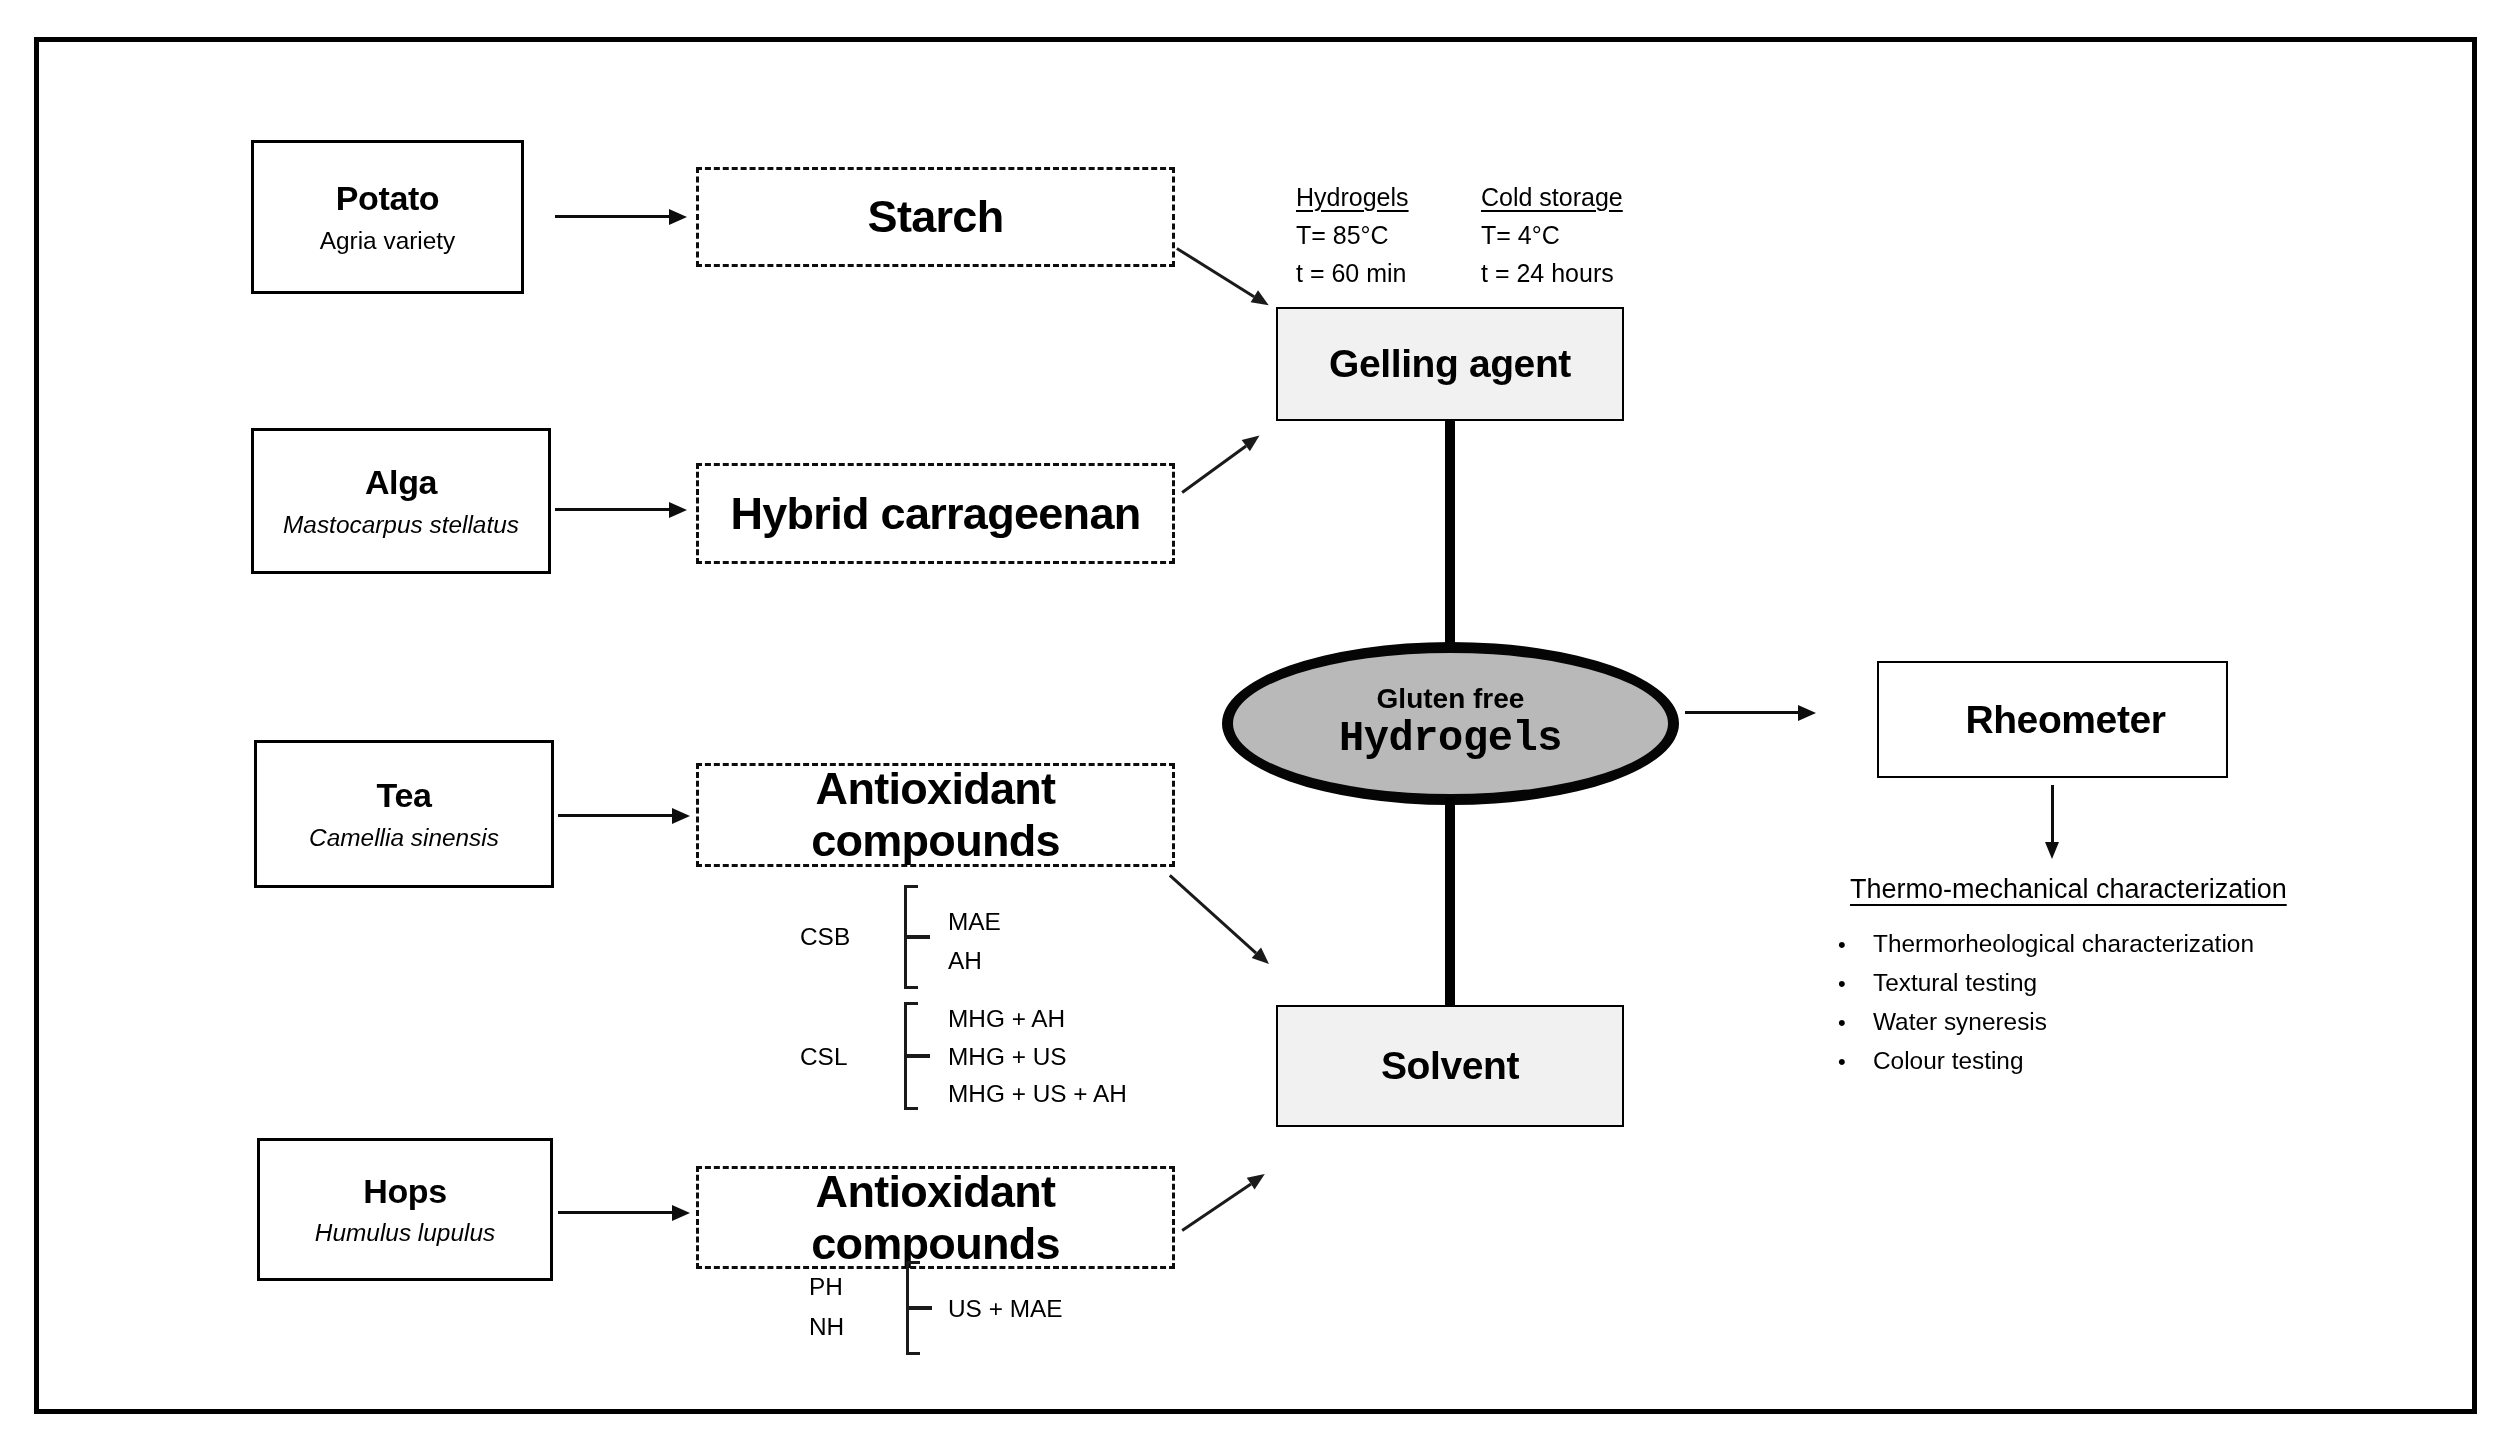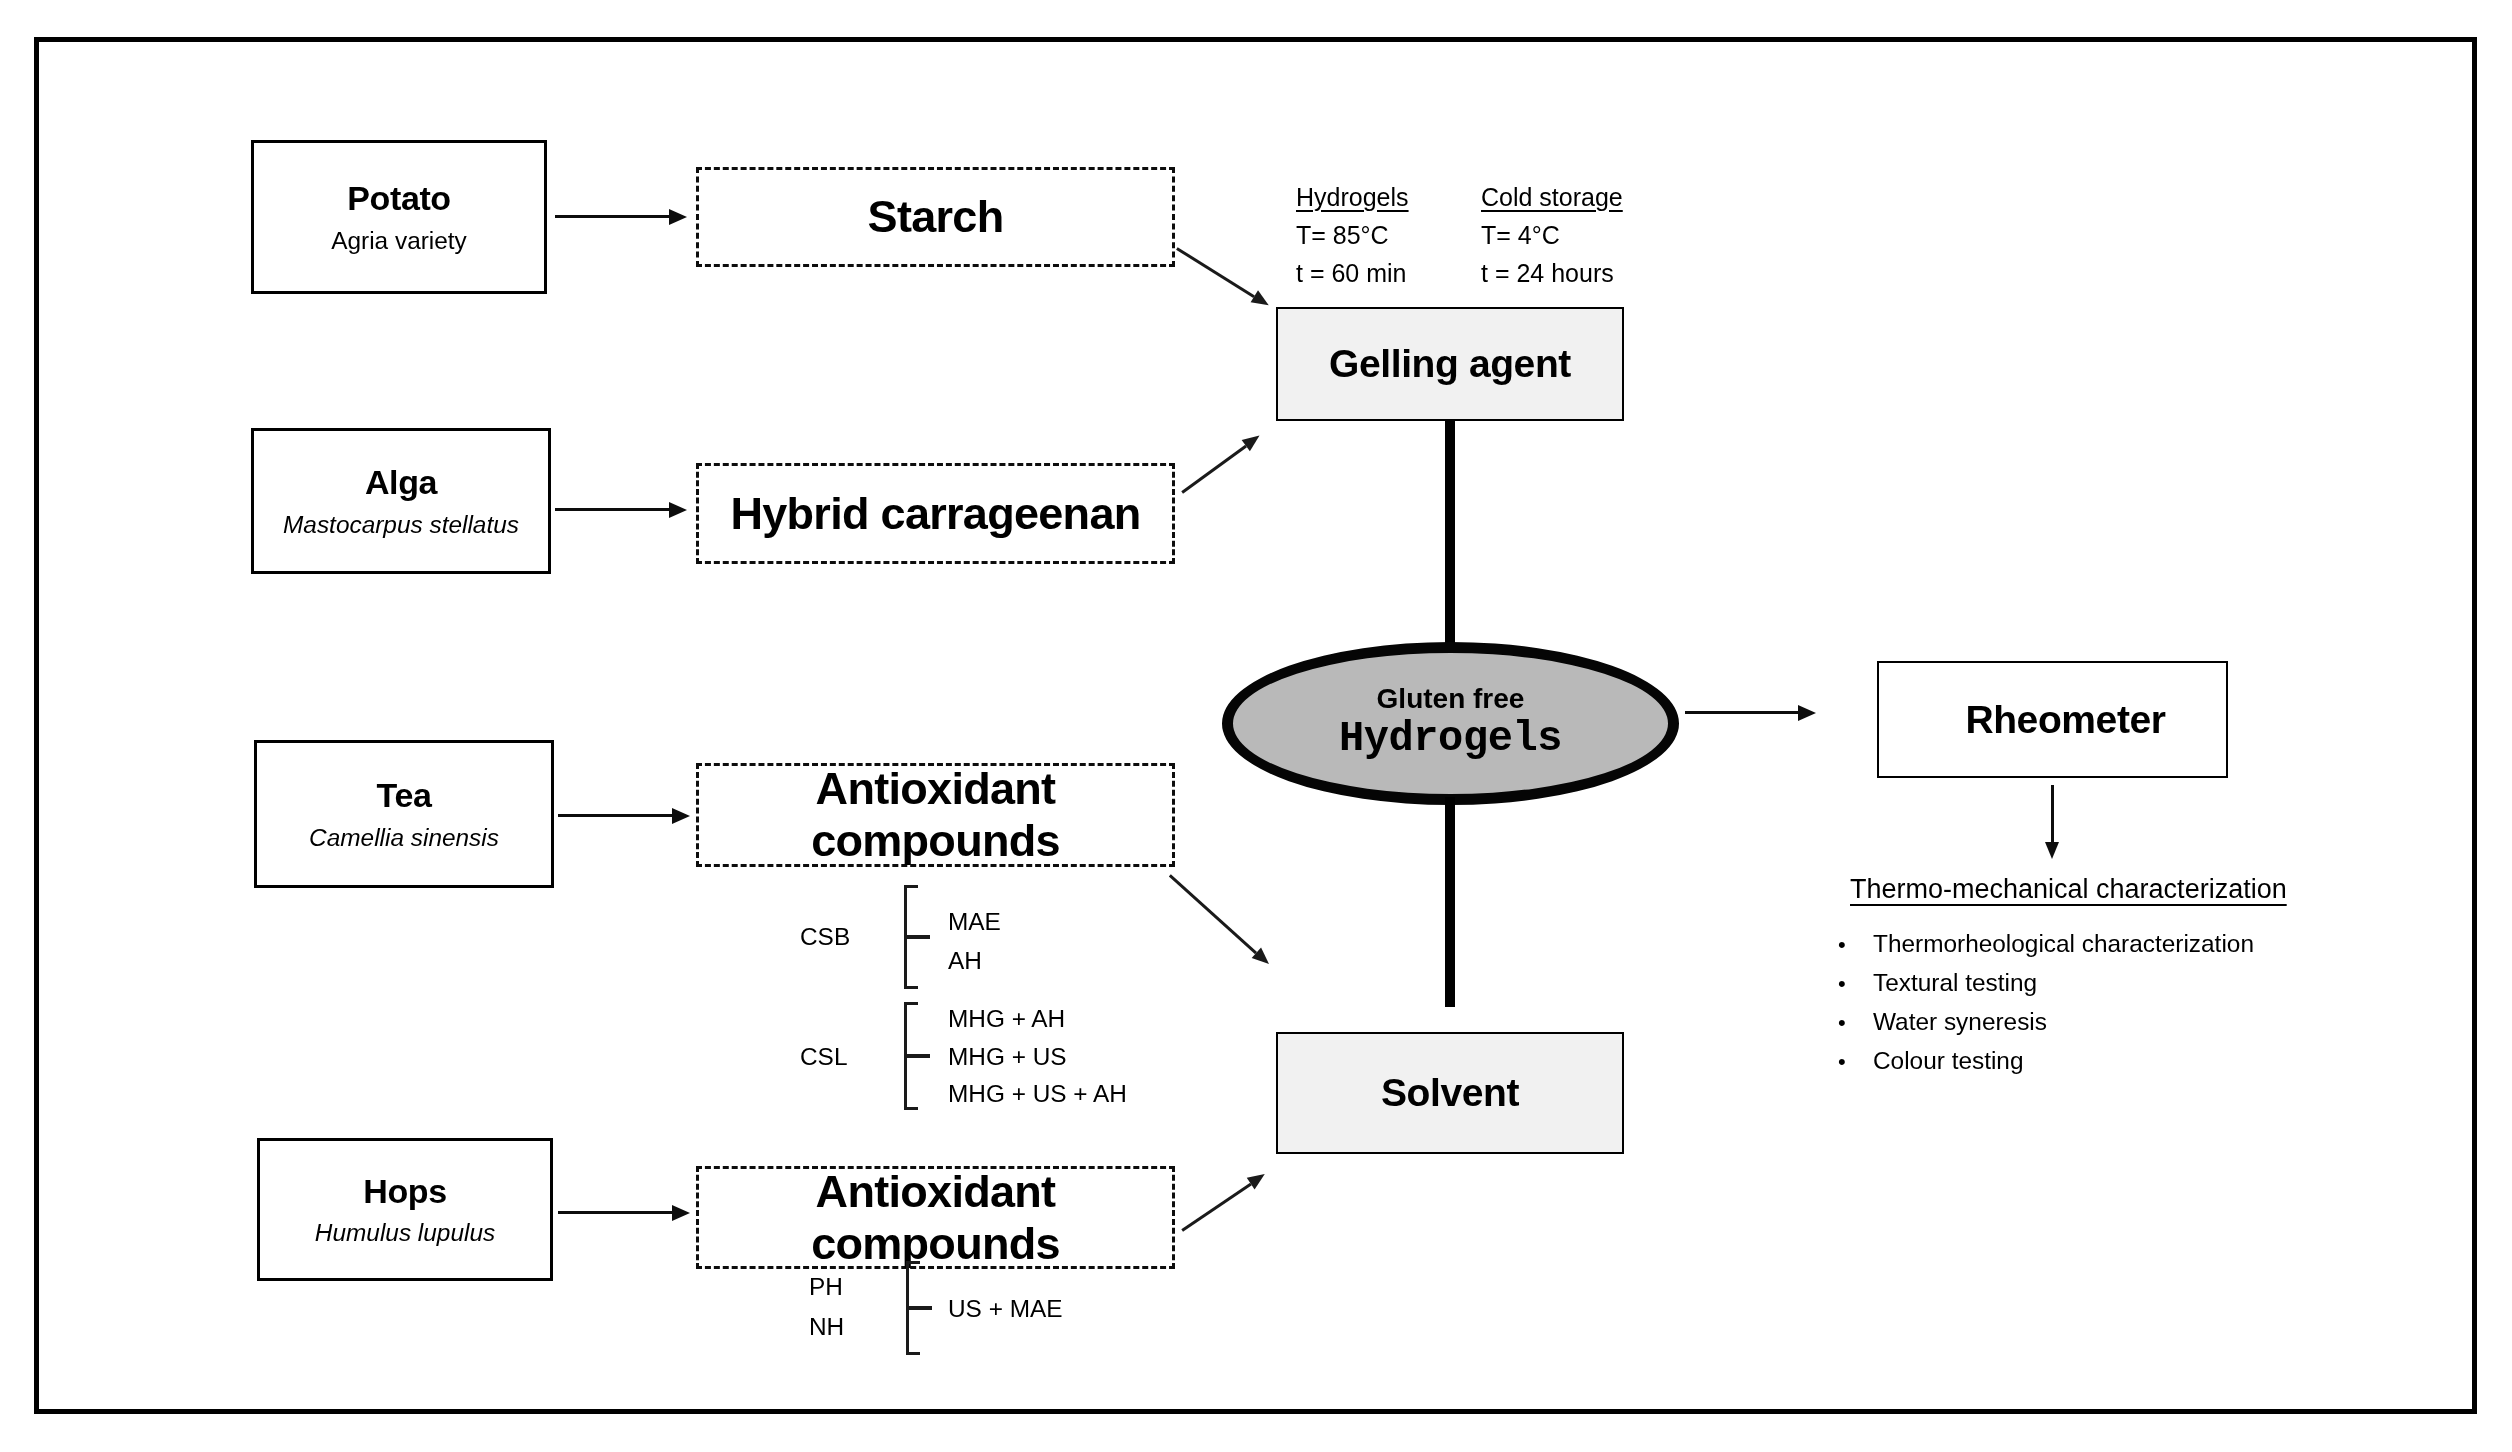--- a/index.html
+++ b/index.html
@@ -109,21 +109,21 @@
   .bullet-row { display: flex; align-items: baseline; height: 39px; font-size: 24.4px; white-space: nowrap; }
   .bullet-dot { width: 35px; font-size: 22px; }
 </style>
 </head>
 <body>
 
 <div class="stage">
 
   <div class="frame"></div>
 
-  <div class="src-box" style="left:251px; top:140px; width:296px; height:154px;">
+  <div class="src-box" style="left:251px; top:140px; width:273px; height:154px;">
     <div class="src-name">Potato</div>
     <div class="src-sub">Agria variety</div>
   </div>
 
   <div class="src-box" style="left:251px; top:428px; width:300px; height:146px;">
     <div class="src-name">Alga</div>
     <div class="src-sub italic">Mastocarpus stellatus</div>
   </div>
 
   <div class="src-box" style="left:254px; top:740px; width:300px; height:148px;">
@@ -170,21 +170,21 @@
 
   <div class="thick-line" style="left:1445px; top:419px; height:230px;"></div>
 
   <div class="ellipse">
     <div class="ellipse-l1">Gluten free</div>
     <div class="ellipse-l2">Hydrogels</div>
   </div>
 
   <div class="thick-line" style="left:1445px; top:797px; height:210px;"></div>
 
-  <div class="gray-box" style="left:1276px; top:1005px; width:348px; height:122px;margin-top:27px;">
+  <div class="gray-box" style="left:1276px; top:1005px; width:348px; height:122px;">
     <div class="gray-label">Solvent</div>
   </div>
 
   <div class="plain-box" style="left:1877px; top:661px; width:351px; height:117px;padding-left:26px;">
     <div class="gray-label">Rheometer</div>
   </div>
 
   <div class="varrow" style="left:2051px; top:785px; height:57px;"></div>
 
   <div class="char-heading">Thermo-mechanical characterization</div>

